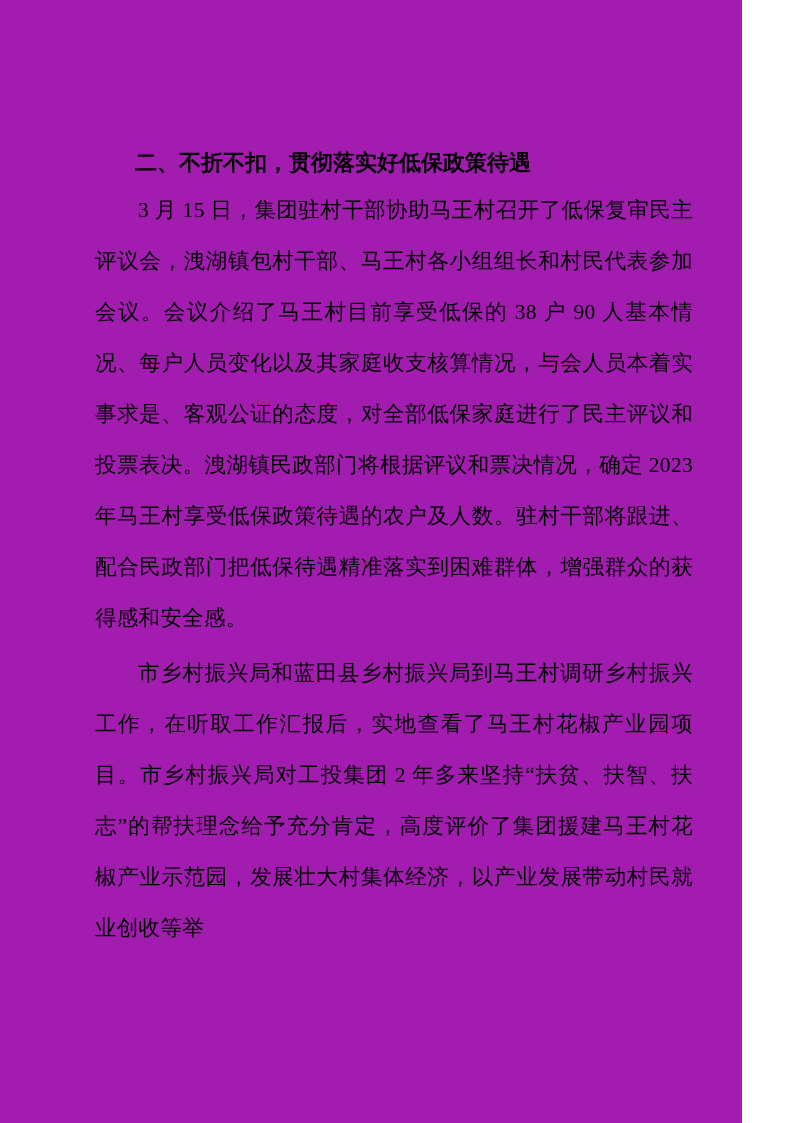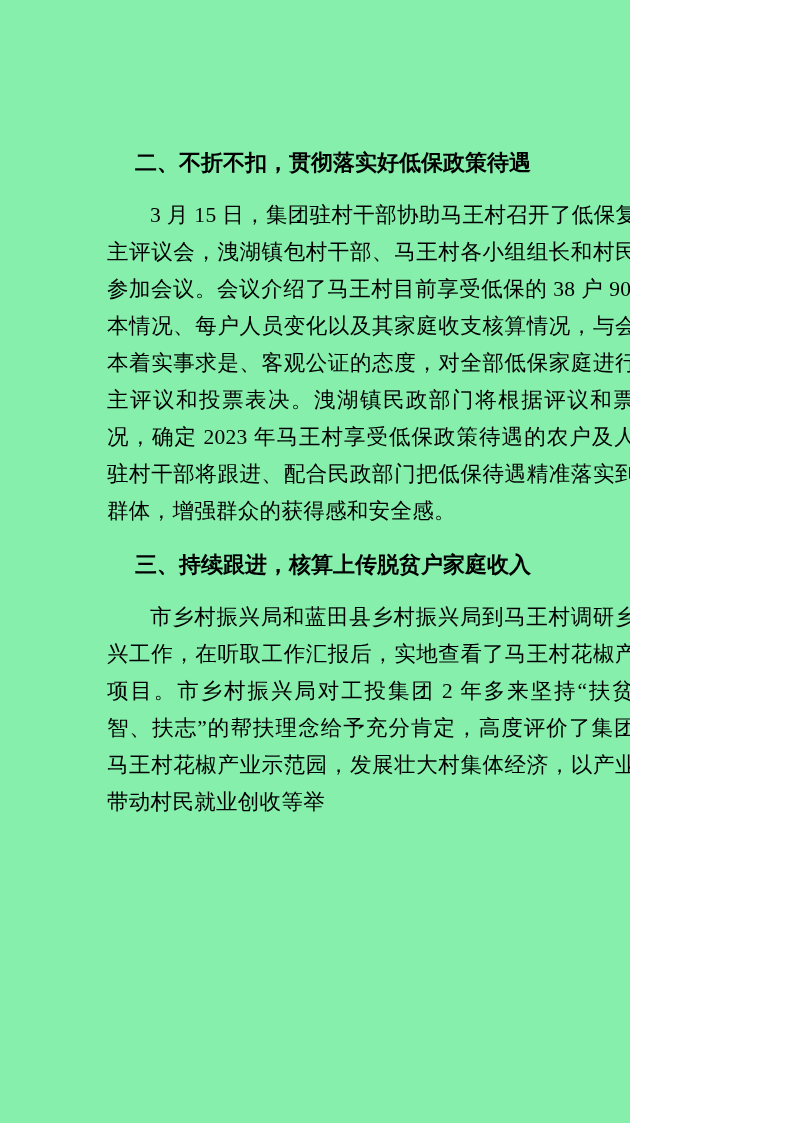--- a/index.html
+++ b/index.html
@@ -2,23 +2,23 @@
 <html lang="zh"><head>
 <meta charset="utf-8">
 <style>
   html, body {
     margin: 0;
     padding: 0;
     background: #ffffff;
   }
   .page {
     position: relative;
-    width: 630px;
+    width: 742px;
     height: 1123px;
-    background: #86efac;
+    background: #a21caf;
     overflow: hidden;
     color: #000000;
     font-family: "Liberation Serif", "DejaVu Serif", serif;
   }
   .content {
     position: absolute;
     left: 91px;
     top: 144px;
     width: 606px;
   }
@@ -27,34 +27,33 @@
     font-family: "Liberation Sans", "DejaVu Sans", sans-serif;
     font-weight: 700;
     font-size: 22px;
     line-height: 37.2px;
     text-indent: 2em;
     text-align: left;
     color: #000000;
     white-space: nowrap;
   }
   .para {
-    margin: 16px;
+    margin: 4px;
     font-size: 21.5px;
-    line-height: 37px;
+    line-height: 51px;
     text-indent: 2em;
     text-align: justify;
     text-justify: inter-ideograph;
     letter-spacing: 0.3px;
     color: #000000;
     font-family: Liberation Serif, serif;
   }
 </style>
 </head>
 <body>
 
 <div class="page">
   <div class="content">
     <h2 class="sec-heading">二、不折不扣，贯彻落实好低保政策待遇</h2>
     <p class="para">3 月 15 日，集团驻村干部协助马王村召开了低保复审民主评议会，洩湖镇包村干部、马王村各小组组长和村民代表参加会议。会议介绍了马王村目前享受低保的 38 户 90 人基本情况、每户人员变化以及其家庭收支核算情况，与会人员本着实事求是、客观公证的态度，对全部低保家庭进行了民主评议和投票表决。洩湖镇民政部门将根据评议和票决情况，确定 2023 年马王村享受低保政策待遇的农户及人数。驻村干部将跟进、配合民政部门把低保待遇精准落实到困难群体，增强群众的获得感和安全感。</p>
-    <h2 class="sec-heading">三、持续跟进，核算上传脱贫户家庭收入</h2>
     <p class="para">市乡村振兴局和蓝田县乡村振兴局到马王村调研乡村振兴工作，在听取工作汇报后，实地查看了马王村花椒产业园项目。市乡村振兴局对工投集团 2 年多来坚持“扶贫、扶智、扶志”的帮扶理念给予充分肯定，高度评价了集团援建马王村花椒产业示范园，发展壮大村集体经济，以产业发展带动村民就业创收等举</p>
   </div>
 </div>
 
 </body></html>

